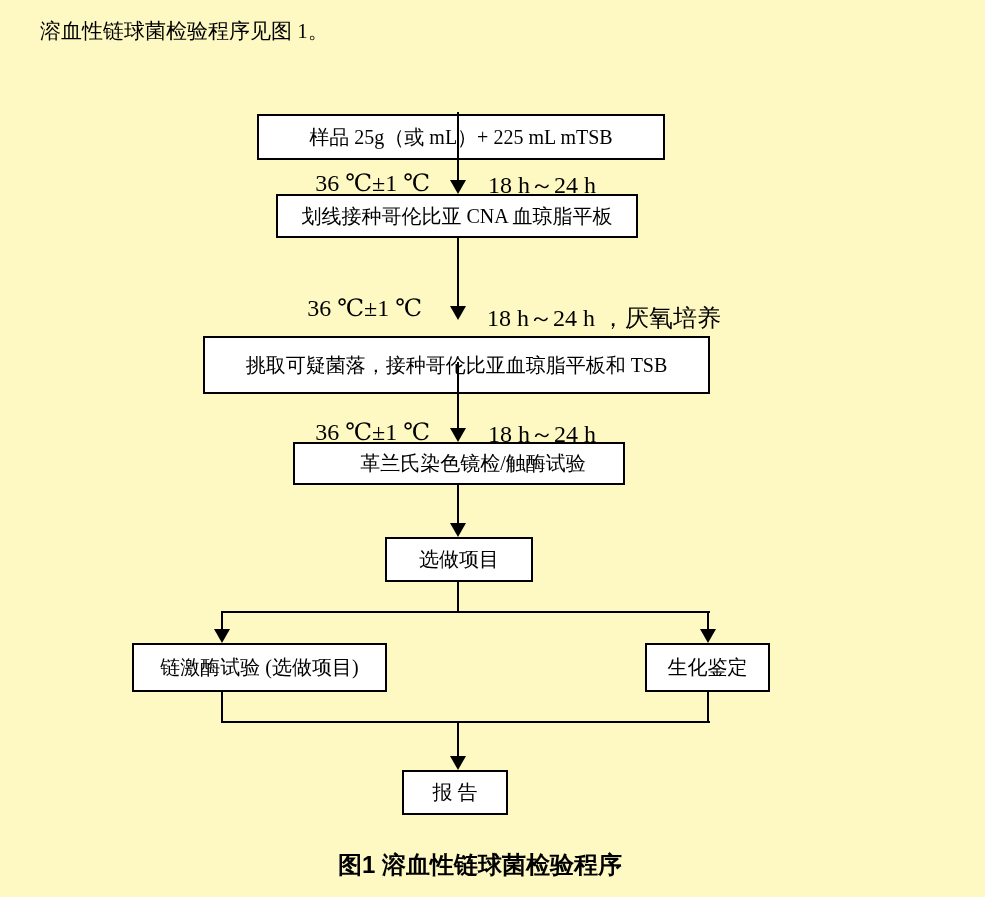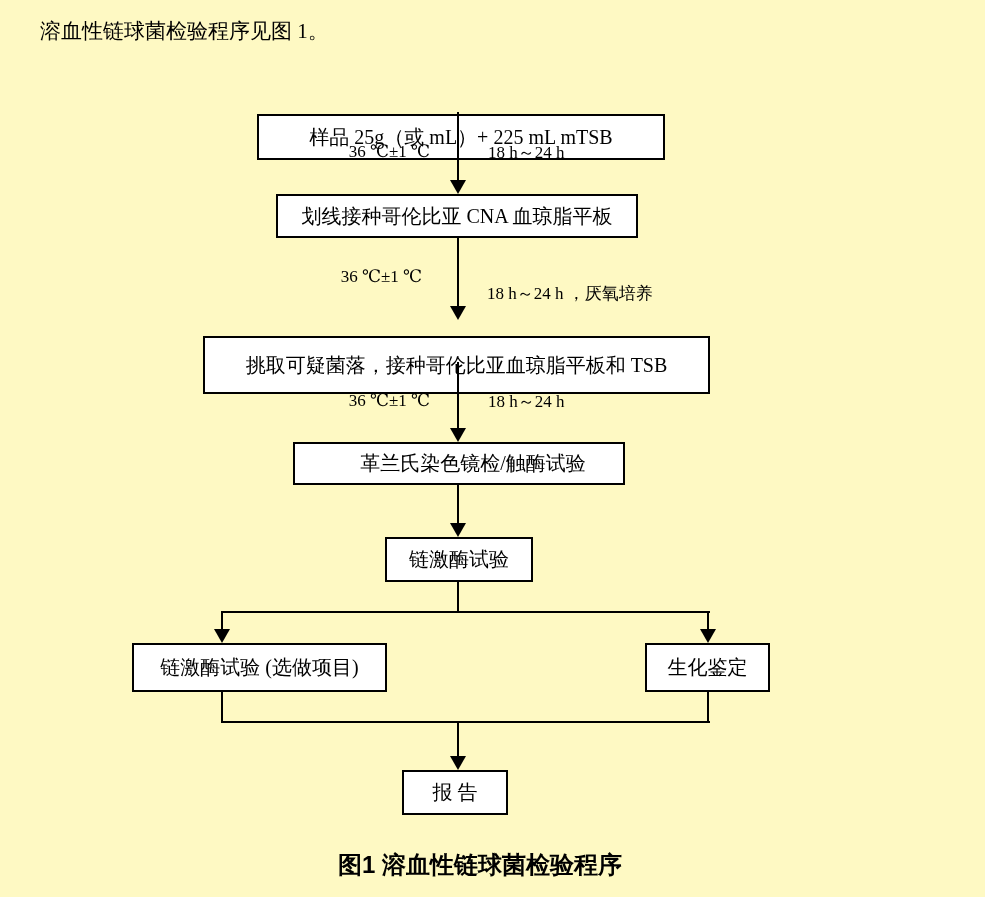--- a/index.html
+++ b/index.html
@@ -25,21 +25,21 @@
   }
   .vline { position:absolute; width:2px; background:#000000; }
   .hline { position:absolute; height:2px; background:#000000; }
   .ahead {
     position:absolute; width:0; height:0;
     border-left:8px solid transparent;
     border-right:8px solid transparent;
     border-top:14px solid #000000;
   }
   .elabel {
-    position:absolute; font-size:17px; white-space:nowrap;
+    position:absolute; font-size:24px; white-space:nowrap;margin-top:28px;
   }
   .elabel.leftlab { width:190px; text-align:right; }
   .caption {
     position:absolute; left:320px; top:849px; width:320px;
     text-align:center; font-size:24px; font-weight:bold;
     font-family:"Liberation Sans","DejaVu Sans",sans-serif;
     white-space:nowrap;
   }
 </style>
 </head>
@@ -58,40 +58,40 @@
   <div class="elabel leftlab" style="left:240px; top:141px;">36 ℃±1 ℃</div>
   <div class="elabel" style="left:488px; top:141px;">18 h～24 h</div>
 
   <div class="fbox" style="left:276px; top:194px; width:362px; height:44px;">
     <span>划线接种哥伦比亚 CNA 血琼脂平板</span>
   </div>
 
   <div class="vline" style="left:457px; top:238px; height:68px;"></div>
   <div class="ahead" style="left:450px; top:306px;"></div>
   <div class="elabel leftlab" style="left:232px; top:266px;">36 ℃±1 ℃</div>
-  <div class="elabel" style="left:487px; top:282px;">18 h～24 h ，厌氧培养</div>
+  <div class="elabel" style="left:487px; top:274px;">18 h～24 h ，厌氧培养</div>
 
   <div class="fbox" style="left:203px; top:336px; width:507px; height:58px;">
     <span>挑取可疑菌落，接种哥伦比亚血琼脂平板和 TSB</span>
   </div>
 
   <div class="vline" style="left:457px; top:362px; height:66px;"></div>
   <div class="ahead" style="left:450px; top:428px;"></div>
   <div class="elabel leftlab" style="left:240px; top:390px;">36 ℃±1 ℃</div>
   <div class="elabel" style="left:488px; top:390px;">18 h～24 h</div>
 
   <div class="fbox" style="left:293px; top:442px; width:332px; height:43px;padding-left:28px;">
     <span>革兰氏染色镜检/触酶试验</span>
   </div>
 
   <div class="vline" style="left:457px; top:485px; height:38px;"></div>
   <div class="ahead" style="left:450px; top:523px;"></div>
 
   <div class="fbox" style="left:385px; top:537px; width:148px; height:45px;">
-    <span>链激酶试验</span>
+    <span>选做项目</span>
   </div>
 
   <div class="vline" style="left:457px; top:582px; height:31px;"></div>
   <div class="hline" style="left:221px; top:611px; width:489px;"></div>
   <div class="vline" style="left:221px; top:611px; height:19px;"></div>
   <div class="ahead" style="left:214px; top:629px;"></div>
   <div class="vline" style="left:707px; top:611px; height:19px;"></div>
   <div class="ahead" style="left:700px; top:629px;"></div>
 
   <div class="fbox" style="left:132px; top:643px; width:255px; height:49px;">

